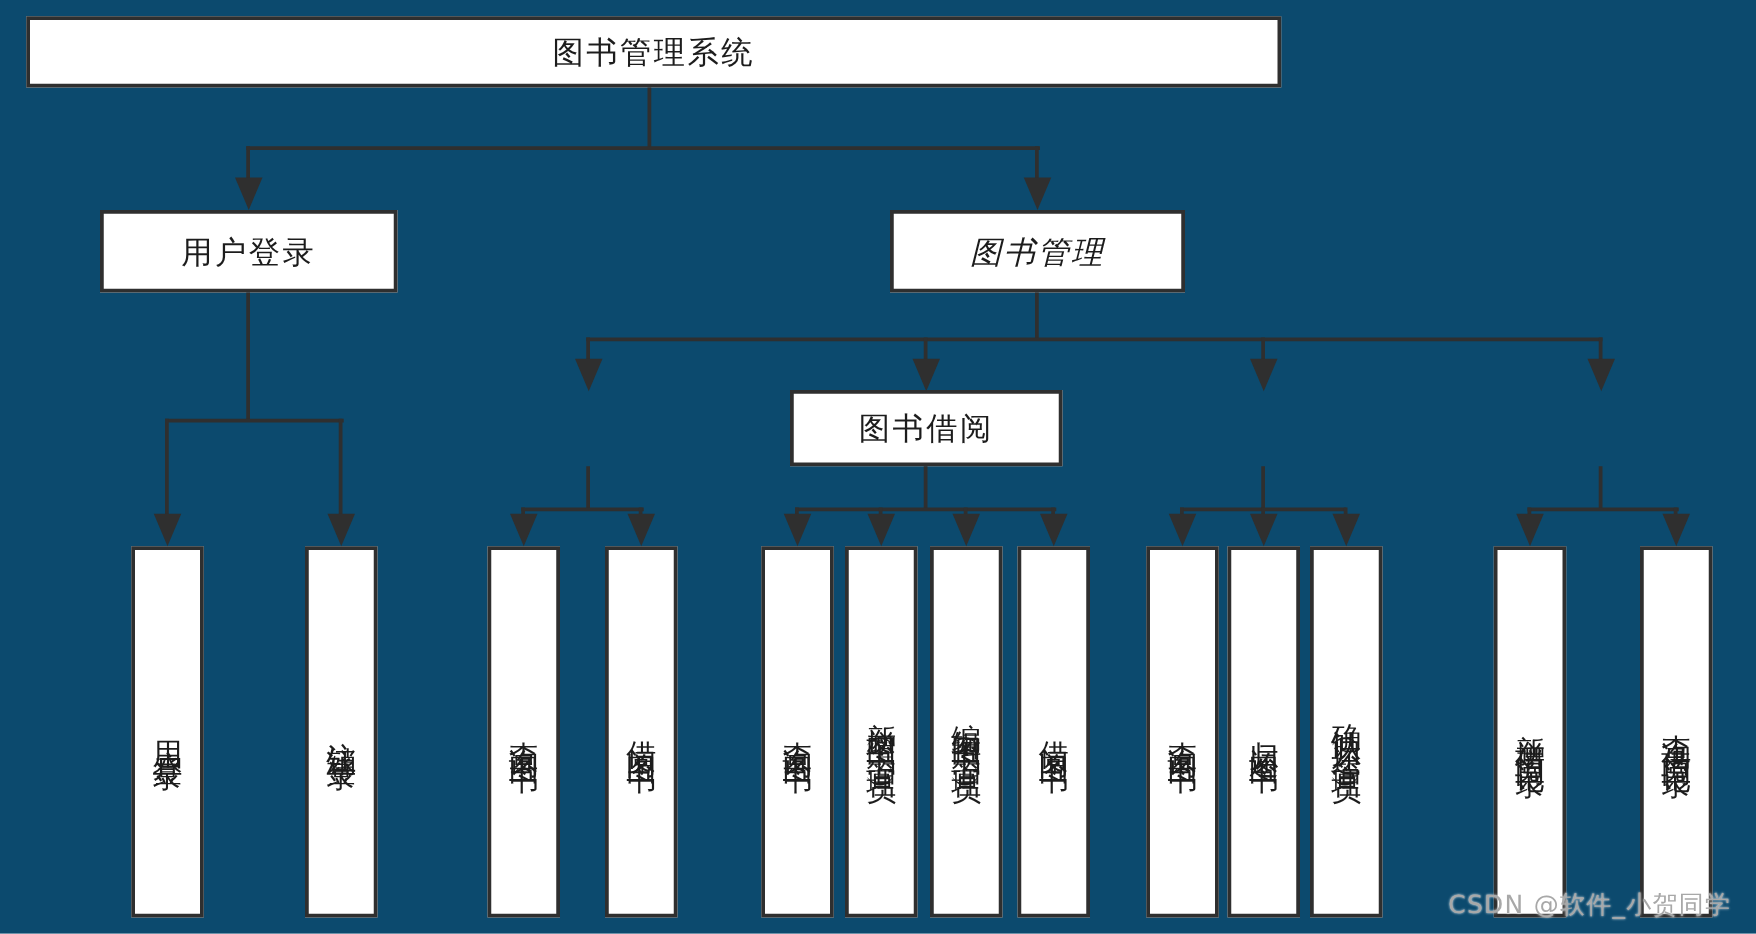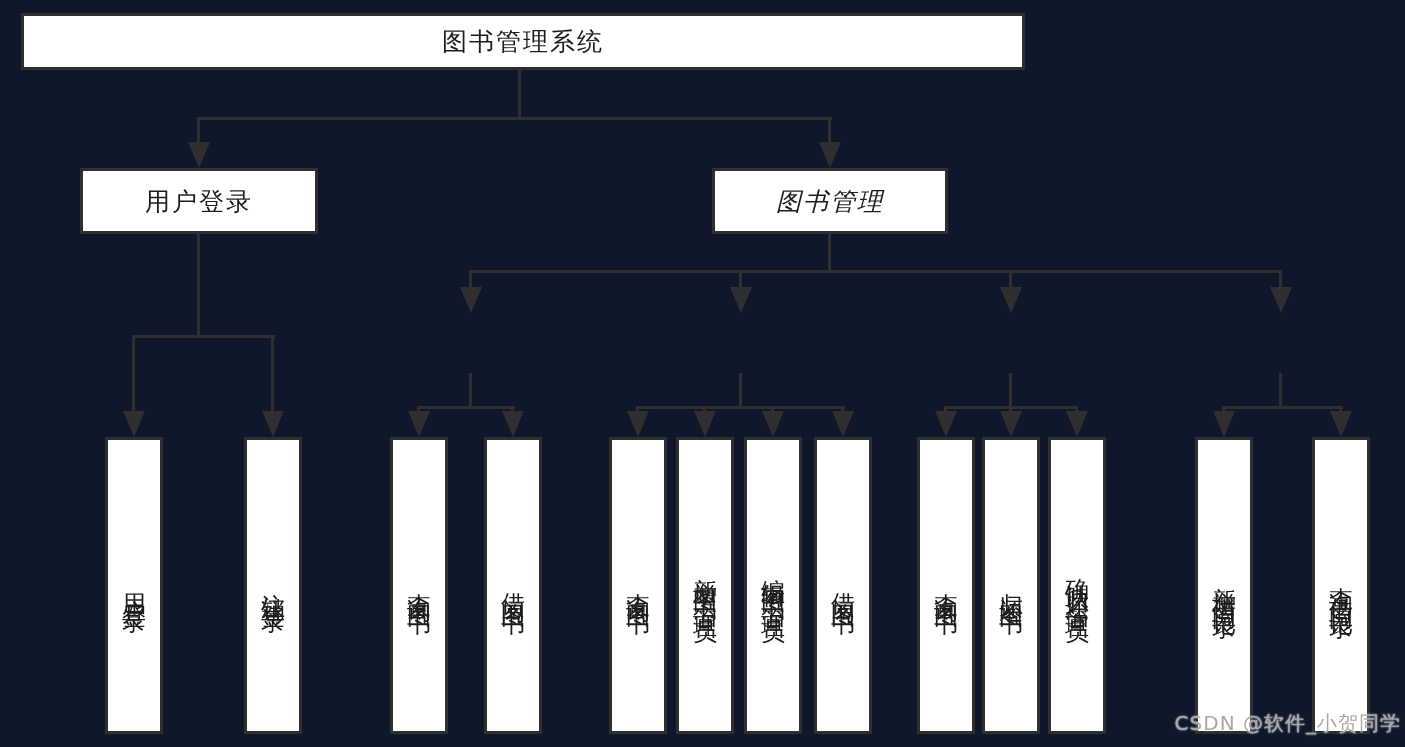--- a/index.html
+++ b/index.html
@@ -1,19 +1,19 @@
 <!DOCTYPE html>
 <html><head>
 <meta charset="utf-8">
 <style>
   html,body{margin:0;padding:0;background:#fff;}
   #stage{
     position:relative;
     width:1405px;height:747px;
-    background:#0f172a;
+    background:#0c4a6e;
     font-family:"DejaVu Sans","Liberation Sans",sans-serif;
     color:#1c1c1c;
     overflow:hidden;
   }
   .box{
     position:absolute;
     box-sizing:border-box;
     border:3px solid #2f2f2f;
     background:#ffffff;
     display:flex;
@@ -34,40 +34,41 @@
   .v{position:absolute;width:3px;background:#2f2f2f;}
   .h{position:absolute;height:3px;background:#2f2f2f;}
   .a{
     position:absolute;width:0;height:0;
     border-left:11px solid transparent;
     border-right:11px solid transparent;
     border-top:26px solid #2f2f2f;
   }
   .watermark{
     position:absolute;
-    right:4px;top:710px;
+    right:20px;top:710px;
     font-size:20px;
     letter-spacing:1px;
     color:#a8a8a8;
     text-shadow:0 0 2px #ffffff;
     white-space:nowrap;
   }
 </style>
 </head>
 <body>
 
 <div id="stage">
 
   <div class="box" style="left:21px;top:13px;width:1004px;height:57px;">图书管理系统</div>
 
   <div class="box" style="left:80px;top:168px;width:238px;height:66px;">用户登录</div>
 
   <div class="box" style="left:712px;top:168px;width:236px;height:66px;font-style:italic;">图书管理</div>
 
 
+  <div class="box" style="left:632px;top:312px;width:218px;height:61px;">图书借阅</div>
 
 
 
   <div class="box leaf" style="left:105px;top:437px;width:58px;height:297px;">用户登录</div>
 
   <div class="box leaf" style="left:244px;top:437px;width:58px;height:297px;">注销登录</div>
 
   <div class="box leaf" style="left:390px;top:437px;width:58px;height:297px;">查询图书</div>
 
   <div class="box leaf" style="left:484px;top:437px;width:58px;height:297px;">借阅图书</div>

